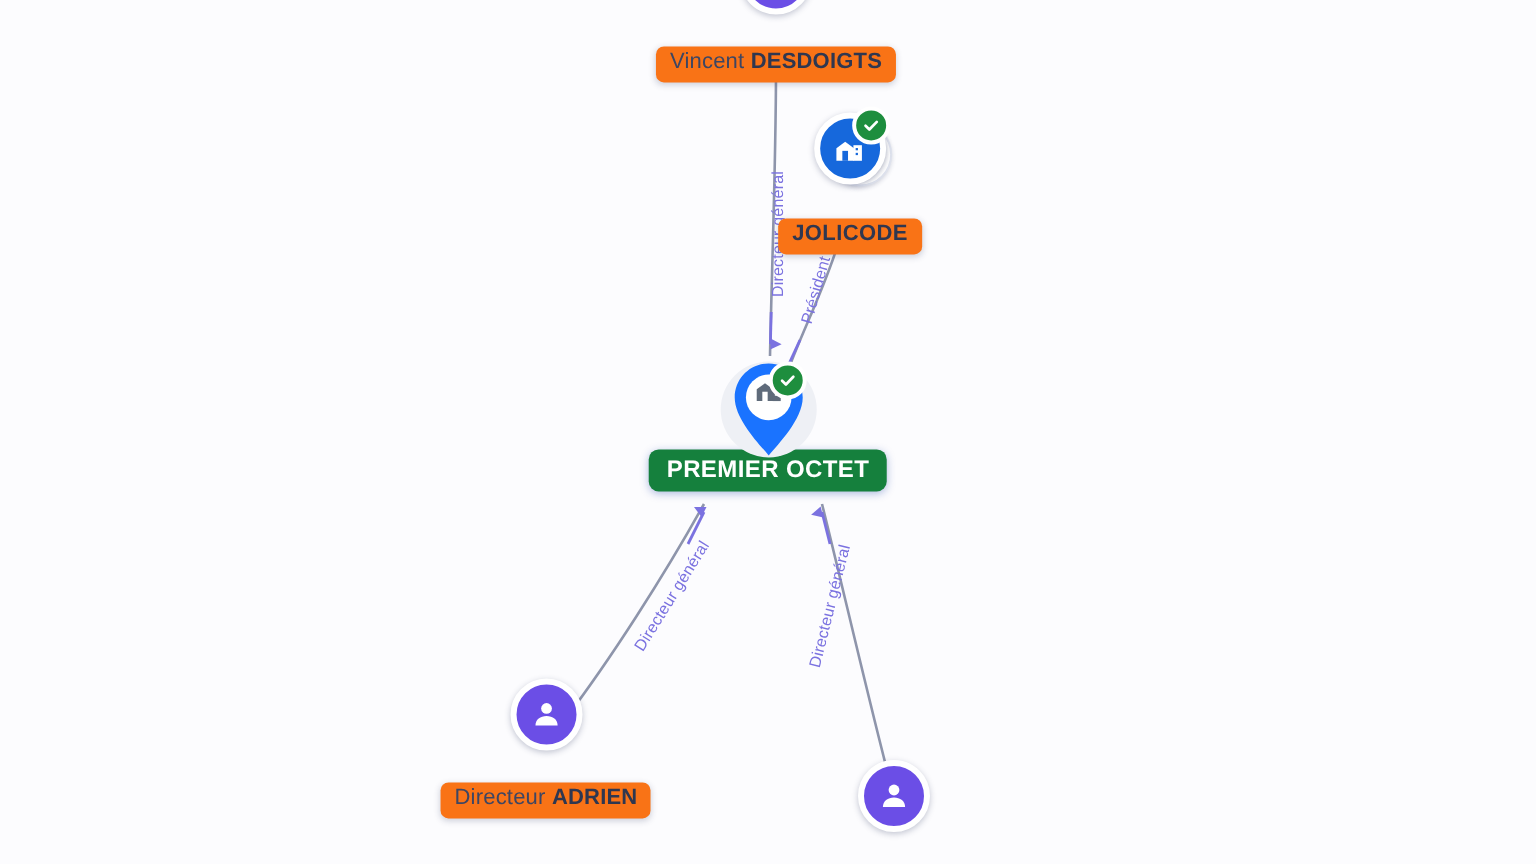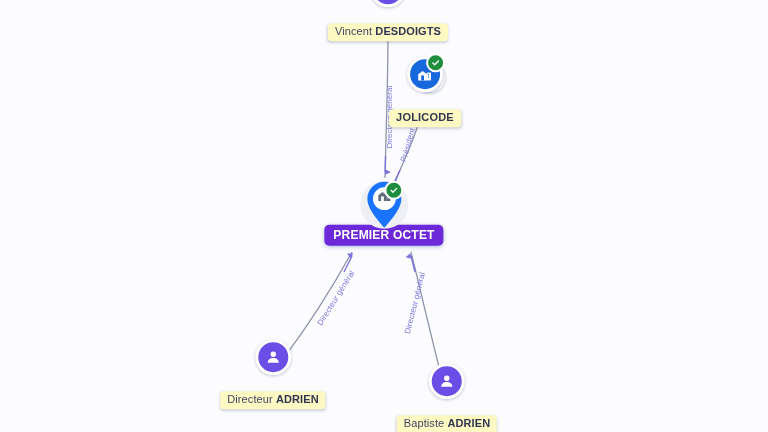--- a/index.html
+++ b/index.html
@@ -125,40 +125,40 @@
     top: 19px;
     transform: translate(-50%,-50%);
     z-index: 4;
   }
 
   
   .node-label {
     margin-top: 16px;
     padding: 3px 7px;
     border-radius: 4px;
-    background: #fef9c3;
+    background: #f97316;
     box-shadow: 0 1px 3px rgba(40,50,90,0.22);
     font-size: 11px;
     line-height: 1.05;
     color: #3d4663;
     white-space: nowrap;
     letter-spacing: 0.1px;
   }
   .node-label .sn {
     font-weight: bold;
     color: #2f3750;
   }
   .node-label.company-label {
     color: #2f3750;
     font-weight: bold;
     font-size: 11px;
     letter-spacing: 0.2px;
   }
   .node-label.selected-label {
-    background: #6d28d9;
+    background: #15803d;
     color: #ffffff;
     font-weight: bold;
     font-size: 12px;
     letter-spacing: 0.2px;
     border-radius: 5px;
     padding: 4px 9px;
     box-shadow: 0 1px 4px rgba(20,60,160,0.35);
   }
 
   
@@ -287,19 +287,15 @@
 
   <div class="node" style="left:447px; top:398px;">
     <div class="node-glyph-wrap">
       <div class="person-circle">
         <svg width="18" height="18" viewBox="0 0 24 24" aria-hidden="true">
           <circle cx="12" cy="8" r="3.6" fill="#ffffff"></circle>
           <path d="M4.6 19.4c0-4.1 3.3-6.4 7.4-6.4s7.4 2.3 7.4 6.4z" fill="#ffffff"></path>
         </svg>
       </div>
     </div>
-    <div class="node-label">
-      <span>Baptiste</span>
-      <span class="sn">ADRIEN</span>
-    </div>
   </div>
 
 </div>
 
 </body></html>

